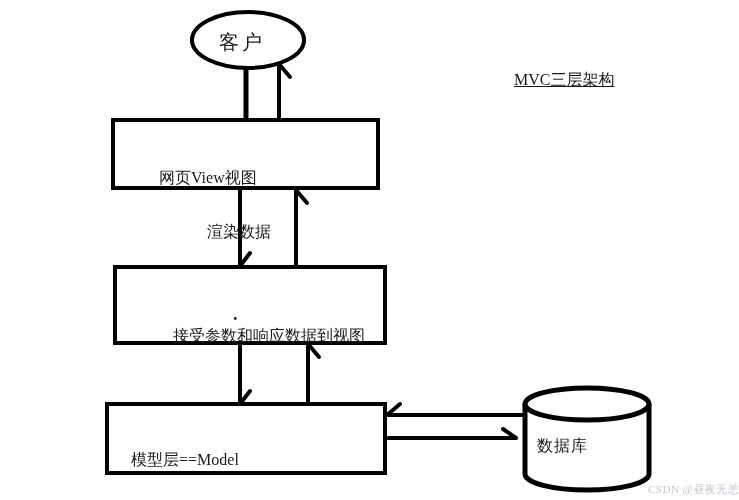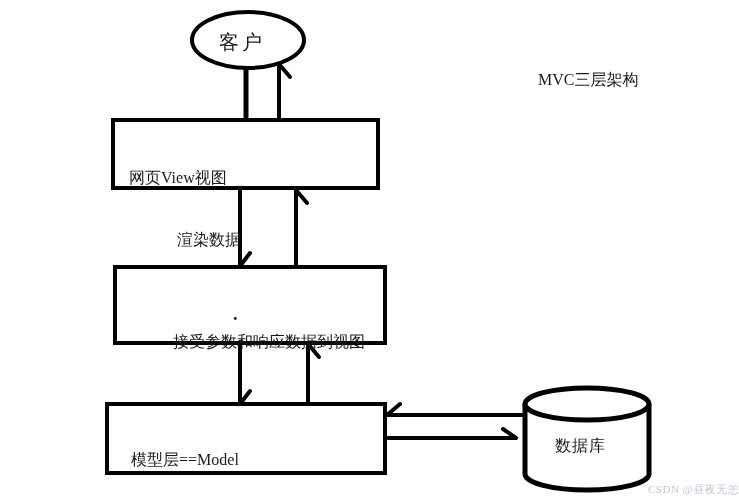--- a/index.html
+++ b/index.html
@@ -10,28 +10,28 @@
     overflow:hidden;
     font-family:"Liberation Serif","DejaVu Serif",serif;
     color:#1a1a1a;
     border-bottom:1px solid #e3e3e3;
   }
   #diagram-svg{position:absolute;left:0;top:0;width:739px;height:500px;}
   .txt{position:absolute;white-space:pre;line-height:1;}
   .node-text{font-size:16px;line-height:18px;}
   .node-text .l{display:block;}
   #client-label{left:219px;top:32px;font-size:20px;letter-spacing:3px;}
-  #view-text{left:129px;top:133px;}
-  #view-text .l2{margin-left:48px;margin-top:8px;}
+  #view-text{left:159px;top:133px;}
+  #view-text .l2{margin-left:48px;}
   #controller-text{left:147px;top:281px;}
-  #controller-text .l2{margin-left:26px;margin-top:16px;}
+  #controller-text .l2{margin-left:26px;margin-top:10px;}
   #period-dot{left:233px;top:305px;font-size:18px;font-weight:bold;}
   #model-text{left:131px;top:407px;line-height:21px;}
-  #database-label{left:555px;top:438px;font-size:16px;letter-spacing:1px;}
-  #diagram-title{left:538px;top:72px;font-size:16px;}
+  #database-label{left:537px;top:438px;font-size:16px;letter-spacing:1px;}
+  #diagram-title{left:514px;top:72px;font-size:16px;text-decoration:underline;}
   #watermark{left:648px;top:484px;font-size:11px;color:#c7c4d3;letter-spacing:0.5px;}
 </style>
 </head>
 <body>
 
 <div id="stage">
 
   <svg id="diagram-svg" viewBox="0 0 739 500">
     <g stroke="#000" fill="none">
 

